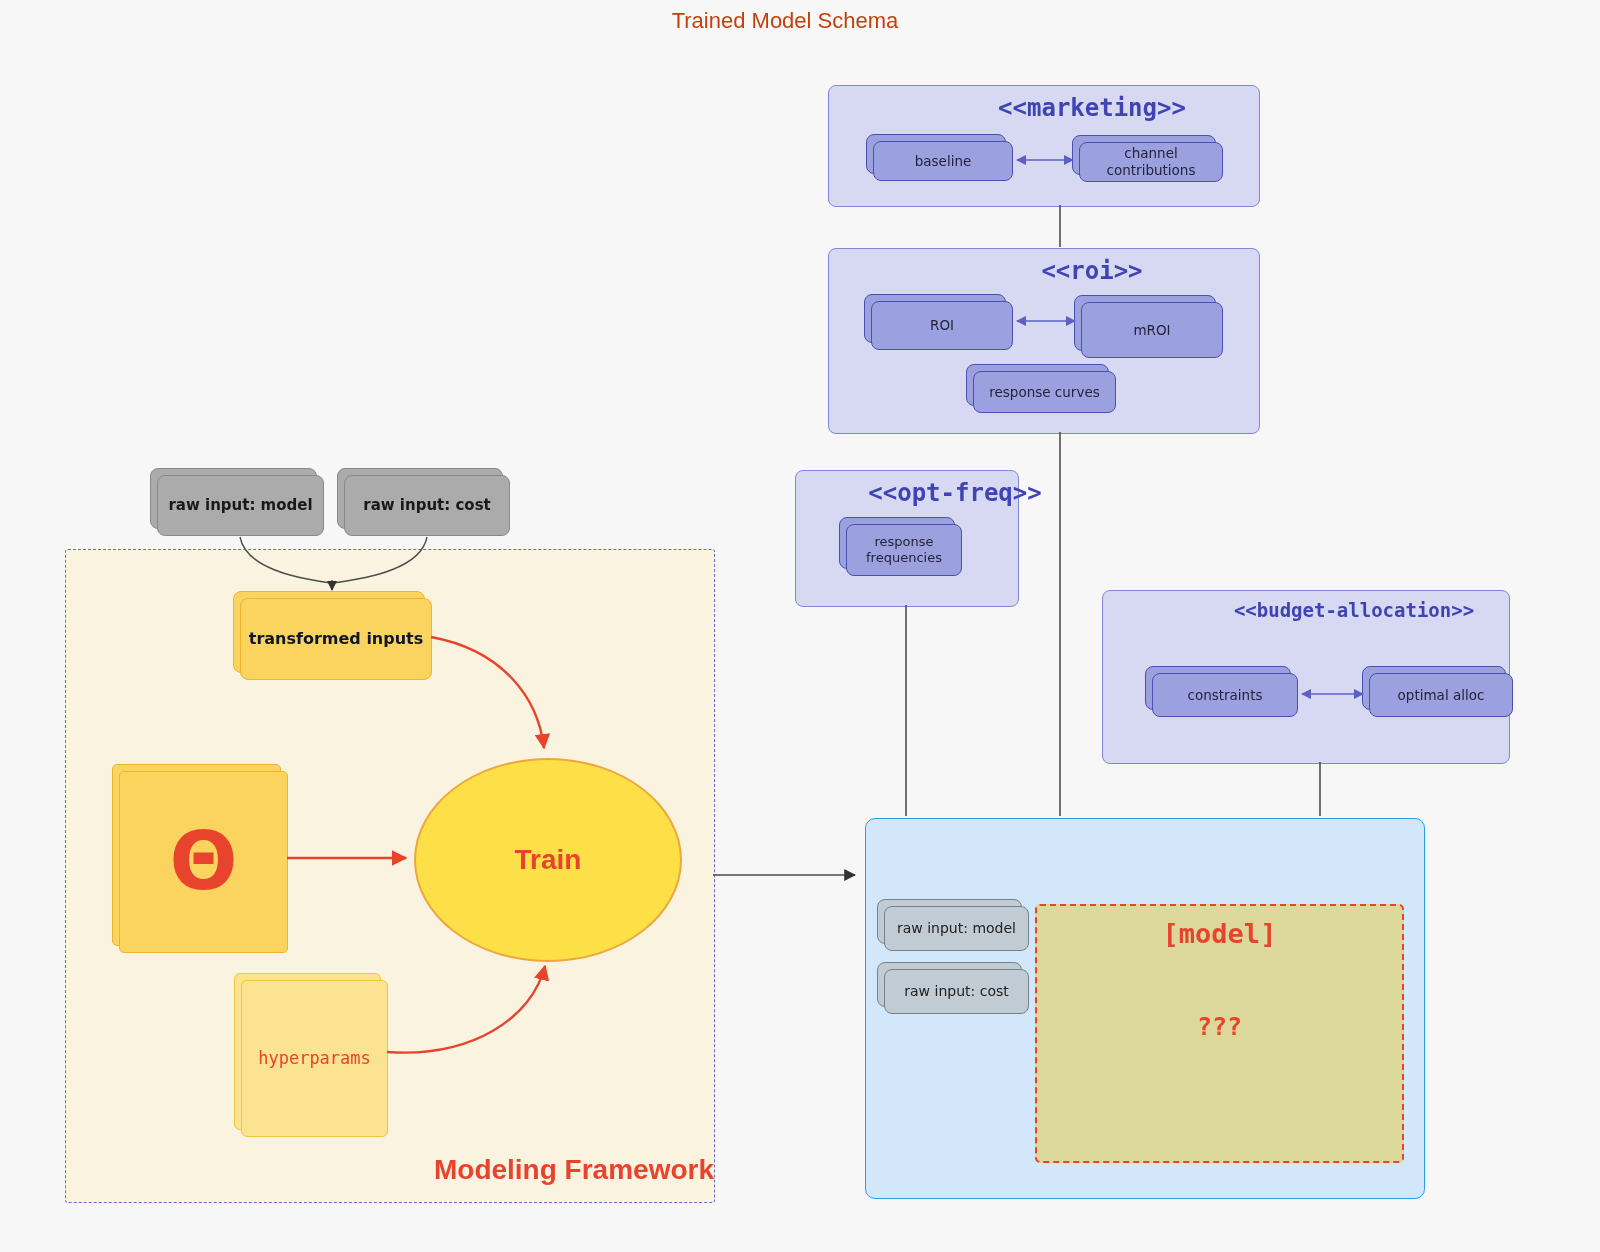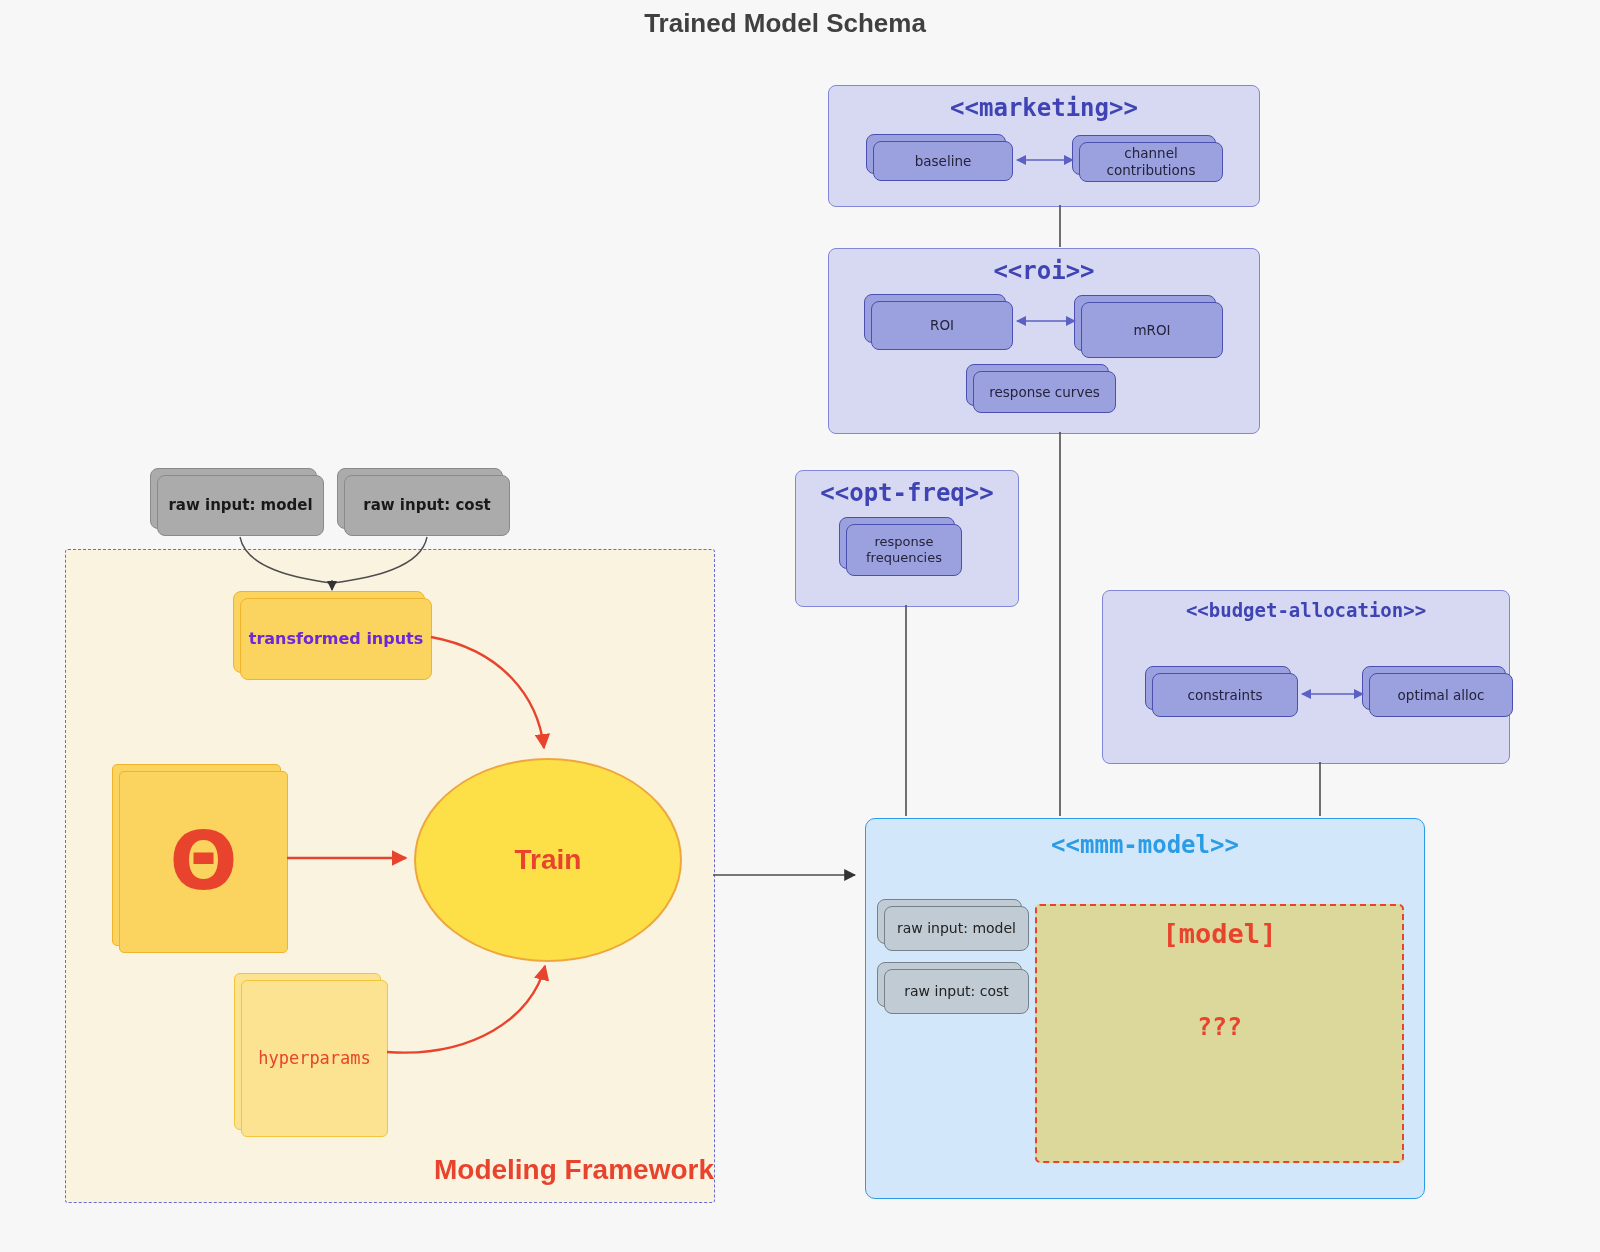--- a/index.html
+++ b/index.html
@@ -1,47 +1,47 @@
 <!DOCTYPE html>
 <html><head>
 <meta charset="utf-8">
 <style>
   html,body{margin:0;padding:0;background:#f7f7f8;}
   #canvas{position:relative;width:1600px;height:1252px;background:#f7f7f8;overflow:hidden;
           font-family:"DejaVu Sans",sans-serif;}
 
   
   #diagram-title{position:absolute;left:500px;top:8px;width:570px;text-align:center;
-    font-family:"Liberation Sans",sans-serif;font-weight:700;font-size:26px;color:#404040;}
+    font-family:"Liberation Sans",sans-serif;font-weight:400;font-size:22px;color:#c2410c;}
 
   
   .subgraph{position:absolute;border-radius:8px;isolation:isolate;}
   .sg-lavender{background:#d6d9f1;border:1.4px solid #8286d8;}
   .sg-blue{background:#d2e7f9;border:1.6px solid #2b9ce5;border-radius:10px;}
   .sg-cream{background:#faf3e0;border:1.6px dashed #666bd6;border-radius:3px;}
   .sg-title{position:absolute;top:8px;left:0;width:100%;text-align:center;
-    font-family:"DejaVu Sans Mono",monospace;font-weight:700;font-size:24px;color:#3f43b4;}
+    font-family:"DejaVu Sans Mono",monospace;font-weight:700;font-size:24px;color:#3f43b4;padding-left:48px;}
   .sg-title.blue{color:#2b9ce5;}
   .sg-title.small{font-size:19px;}
 
   
   .snode{position:absolute;}
   .snode .back,.snode .front{position:absolute;left:0;top:0;width:100%;height:100%;
     border-radius:8px;background:var(--fill);border:1.4px solid var(--stroke);box-sizing:border-box;}
   .snode .back{transform:translate(-7px,-7px);}
   .snode .front{display:flex;align-items:center;justify-content:center;text-align:center;
     font-size:13.5px;color:#23233c;line-height:1.25;padding:2px 6px;}
   .v-purple{--fill:#9ba1de;--stroke:#4b50b0;}
   .v-gray{--fill:#ababab;--stroke:#8a8a8a;}
   .v-bluegray{--fill:#c1cbd3;--stroke:#75828c;}
   .v-yellow{--fill:#fad45e;--stroke:#f2b32c;}
   .v-lightyellow{--fill:#fbe392;--stroke:#f3c53b;}
   .lbl-bold-dark .front{font-weight:700;font-size:15px;color:#191919;}
   .lbl-plain .front{font-size:14px;color:#222;}
-  .lbl-red .front{font-weight:700;font-size:16px;color:#6d28d9;}
+  .lbl-red .front{font-weight:700;font-size:16px;color:#0f172a;}
   .lbl-mono-red .front{font-family:"DejaVu Sans Mono",monospace;font-weight:400;
     font-size:17px;color:#e8432c;}
 
   
   #train-ellipse{position:absolute;border-radius:50%;background:#fde047;border:2px solid #eea73c;
     display:flex;align-items:center;justify-content:center;}
   #train-ellipse .t{font-family:"Liberation Sans",sans-serif;font-weight:700;font-size:28px;color:#e8432c;}
 
   
   .theta-glyph{font-family:"DejaVu Sans",sans-serif;font-weight:700;font-size:80px;color:#e8432c;}
@@ -120,21 +120,20 @@
       <div class="back"></div>
       <div class="front">constraints</div>
     </div>
     <div class="snode v-purple" style="left:266px;top:82px;width:144px;height:44px">
       <div class="back"></div>
       <div class="front">optimal alloc</div>
     </div>
   </div>
 
   <div class="subgraph sg-blue" style="left:865px;top:818px;width:558px;height:379px">
-    <div class="sg-title blue" style="top:12px">&lt;&lt;mmm-model&gt;&gt;</div>
     <div class="snode v-bluegray lbl-plain" style="left:18px;top:87px;width:145px;height:45px">
       <div class="back"></div>
       <div class="front">raw input: model</div>
     </div>
     <div class="snode v-bluegray lbl-plain" style="left:18px;top:150px;width:145px;height:45px">
       <div class="back"></div>
       <div class="front">raw input: cost</div>
     </div>
     <div id="model-box" style="left:169px;top:85px;width:365px;height:255px">
       <div class="mono" style="top:12px;font-size:27px">[model]</div>

